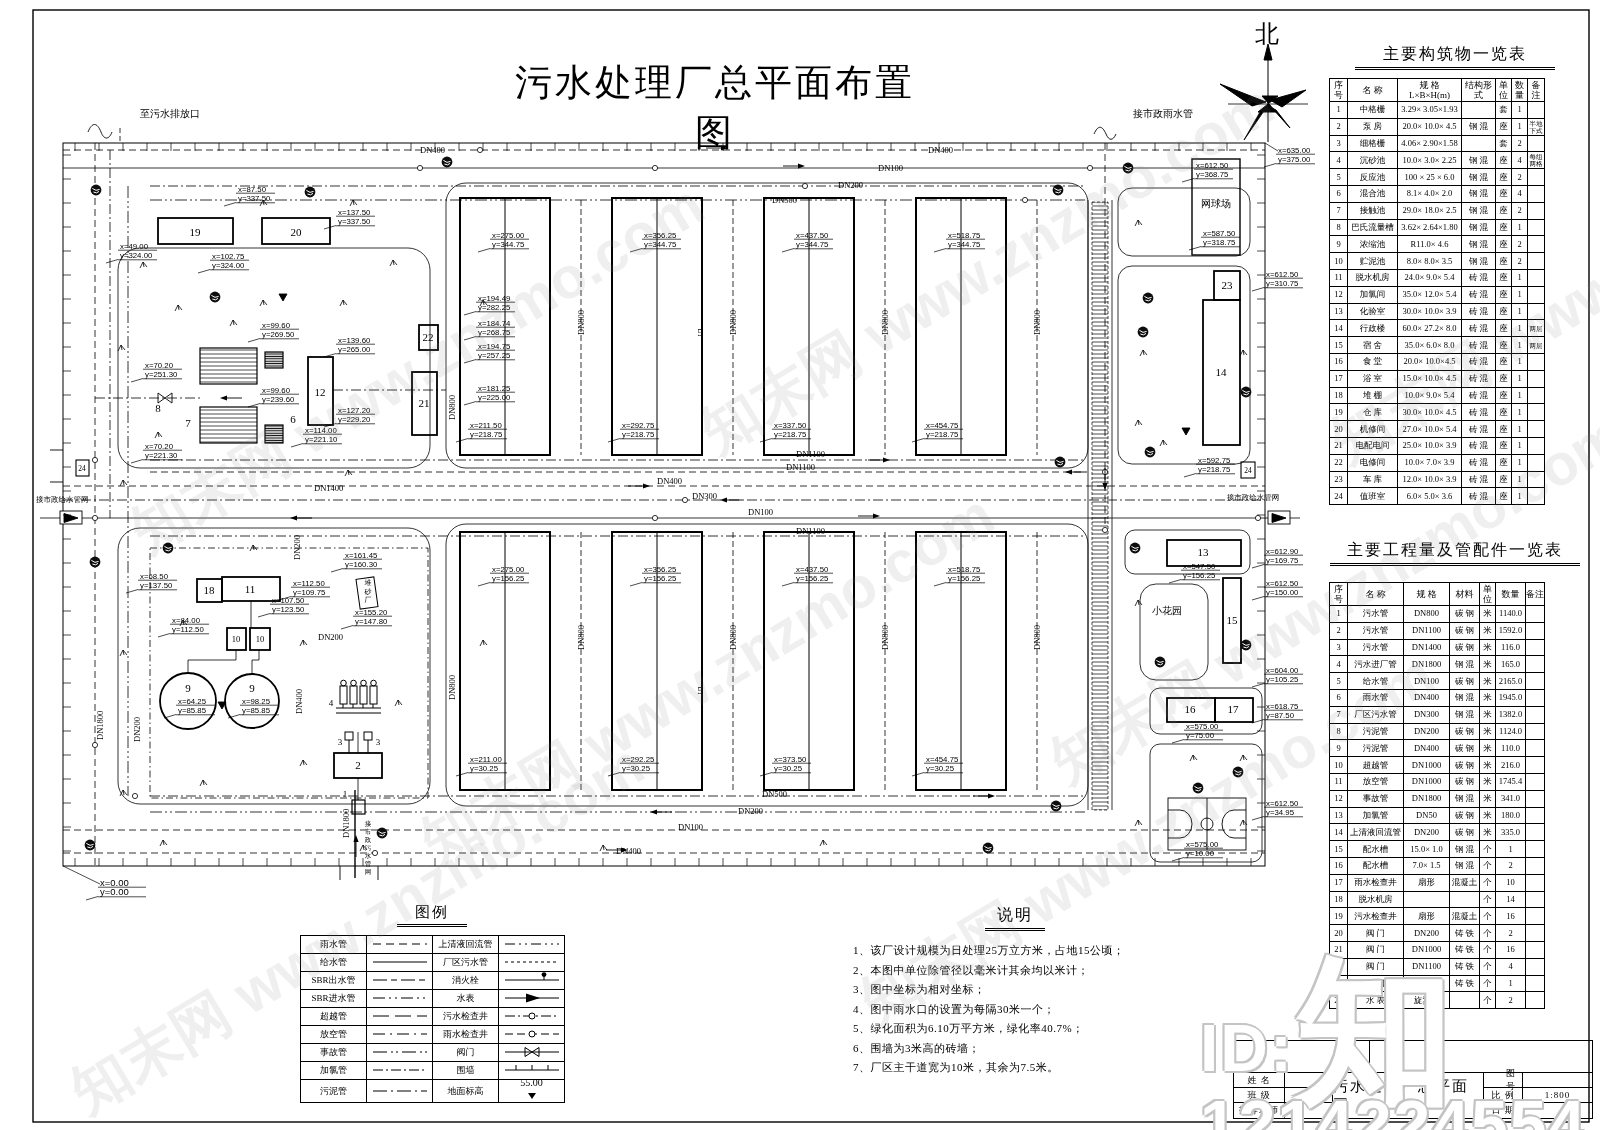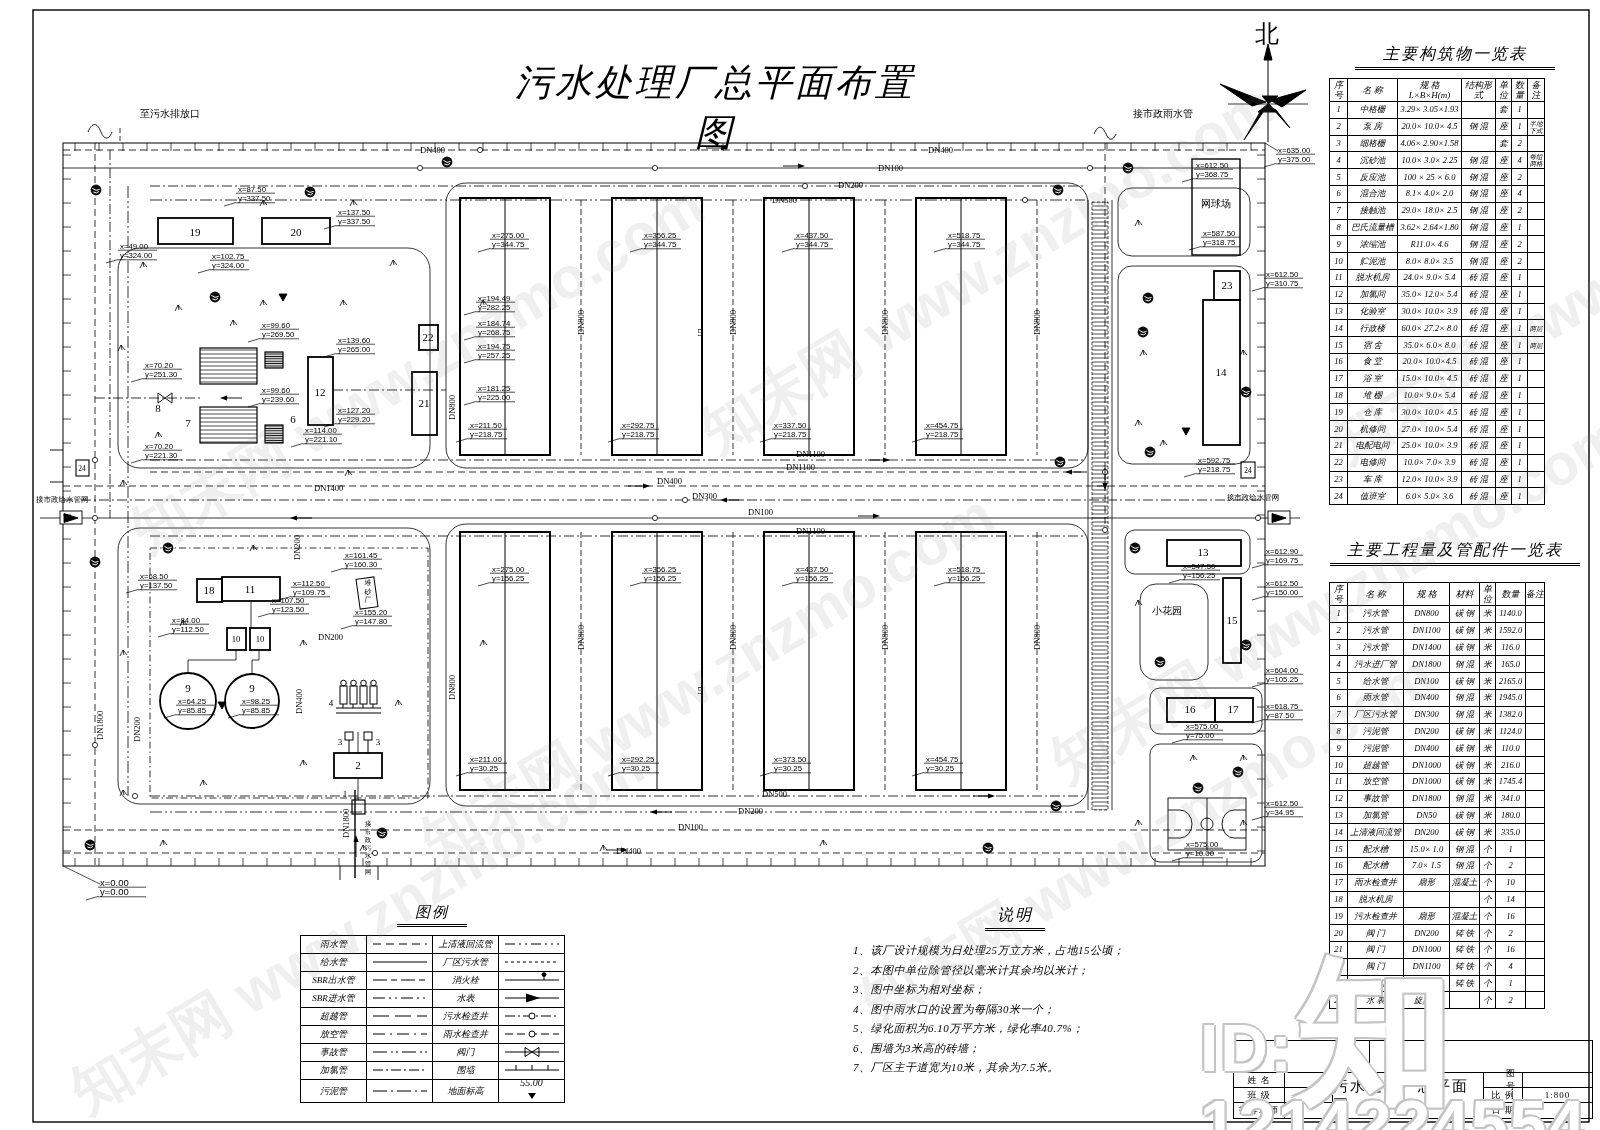--- a/index.html
+++ b/index.html
@@ -1,19 +1,19 @@
 <!DOCTYPE html>
 <html><head>
 <meta charset="utf-8">
 <style>
   html,body{margin:0;padding:0;}
   body{width:1600px;height:1130px;position:relative;background:#fff;overflow:hidden;
        font-family:"Liberation Serif", serif; color:#000;}
   #plan-svg{position:absolute;left:0;top:0;}
-  .abs{position:absolute;font-style:italic;}
+  .abs{position:absolute;}
   .main-title{left:505px;top:58px;width:420px;text-align:center;font-size:37px;letter-spacing:3px;font-family:"Liberation Serif",serif;}
   .tbl-title{text-align:center;font-size:16px;letter-spacing:2px;padding-bottom:2px;border-bottom:3px double #000;}
   .t1-title{left:1355px;top:44px;width:200px;}
   .t2-title{left:1330px;top:540px;width:250px;}
   table.cad{border-collapse:collapse;table-layout:fixed;width:216px;}
   table.cad td,table.cad th{border:1px solid #000;text-align:center;vertical-align:middle;
       font-family:"Liberation Serif",serif;font-weight:normal;padding:0;overflow:hidden;}
   table.cad th{font-size:9px;white-space:pre-line;line-height:10px;height:22px;}
   table.cad td{font-size:8.5px;height:15.8px;line-height:9px;}
   table.cad td.sm{font-size:6.5px;line-height:7px;}

